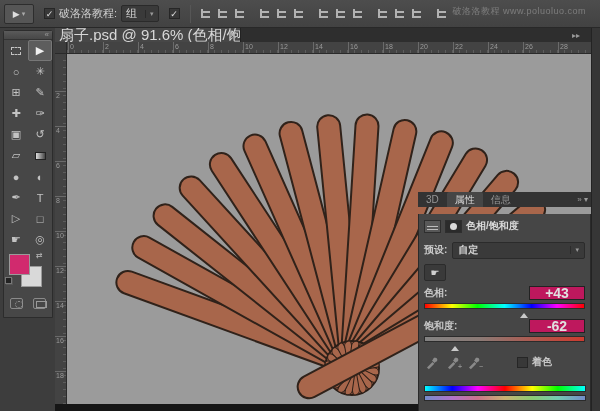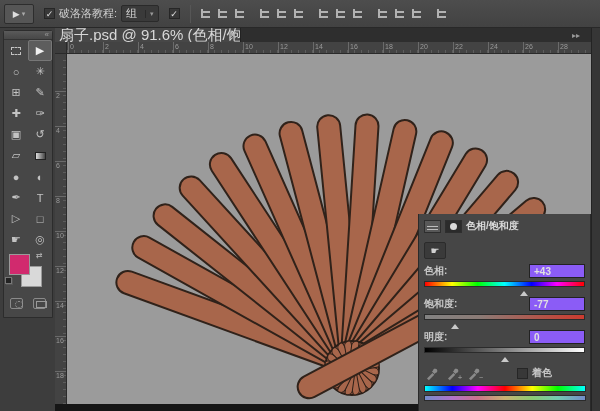--- a/index.html
+++ b/index.html
@@ -95,22 +95,22 @@
   .ptitle { font-size:10px; color:#dadada; }
   .prow { display:flex; align-items:center; height:20px; padding:0 5px; margin-top:2px; }
   .plabel { color:#c8c8c8; }
   .pselect { height:17px; flex:1; margin-left:5px; background:#3a3a3a; border:1px solid #2b2b2b; border-radius:2px;
              display:flex; align-items:center; padding:0 5px; color:#d5d5d5; }
   .pselect .dd { margin-left:auto; font-size:7px; color:#999; border-left:1px solid #2b2b2b; padding-left:4px; }
   .handbtn { width:22px; height:17px; background:#3a3a3a; border:1px solid #2b2b2b; border-radius:2px;
              color:#d0d0d0; font-size:10px; line-height:15px; text-align:center; }
   .srow { padding:0 5px; margin-top:3px; }
   .shead { display:flex; align-items:center; height:15px; }
-  .sval { margin-left:auto; width:56px; height:14px; background:#8b5cf6; border:1px solid #222;
-          color:#e0e0e0; text-align:left; padding:0 4px; line-height:13px; font-size:10px; }
+  .sval { margin-left:auto; width:56px; height:14px; background:#be185d; border:1px solid #222;
+          color:#e0e0e0; text-align:center; padding:0 4px; line-height:13px; font-size:14px; }
   .strack-wrap { position:relative; height:13px; margin-top:2px; }
   .strack { position:absolute; left:0; right:0; top:1px; height:6px; border:1px solid #2b2b2b; }
   .strack.hue { background:linear-gradient(90deg,#f00 0%,#ff0 17%,#0f0 33%,#0ff 50%,#00f 67%,#f0f 83%,#f00 100%); }
   .strack.saturation { background:linear-gradient(90deg,#828282 0%,#8b7a75 35%,#b55247 75%,#cc3b2f 100%); }
   .strack.lightness { background:linear-gradient(90deg,#000,#808080 50%,#fff); }
   .sthumb { position:absolute; top:7px; width:0; height:0; border:4px solid transparent;
             border-bottom:5px solid #c9c9c9; }
   .drow { display:flex; align-items:center; height:20px; padding:0 5px; margin-top:4px; }
   .dropper { width:16px; height:16px; margin-right:5px; position:relative; color:#8a8a8a; }
   .dropper svg { position:absolute; left:0; top:0; }
@@ -178,20 +178,21 @@
           <span class="ico"></span>
         </span>
         <span class="abtn">
           <span class="ico"></span>
         </span>
         <span class="agap"></span>
         <span class="abtn">
           <span class="ico"></span>
         </span>
       </span>
+    <span class="watermark">破洛洛教程 www.poluoluo.com</span>
   </div>
 
   <div class="ldock">
     <div class="toolpanel">
       <div class="tp-head">«</div>
       <div class="tools" id="tools">
           <div class="tool">
             <span class="box-dashed"></span>
           </div>
           <div class="tool sel">▶</div>
@@ -331,58 +332,61 @@
           <rect x="2" y="-3.5" width="25" height="7" rx="3.5" fill="#a8664b" stroke="#2b1e17" stroke-width="1" transform="rotate(332) skewX(18)"></rect>
           <rect x="2" y="-3.5" width="25" height="7" rx="3.5" fill="#a8664b" stroke="#2b1e17" stroke-width="1" transform="rotate(350) skewX(18)"></rect>
           <circle r="4.5" fill="#2b1e17"></circle>
         </g>
         <rect x="-60" y="-11.5" width="360" height="23" rx="11.5" fill="#a8664b" stroke="#30221a" stroke-width="2" transform="translate(285 310) rotate(-28)"></rect>
       </svg></div>
   <div class="bottomstrip"></div>
   <div class="rstrip"></div>
 
   <div class="panel">
+    <div class="ptabs" id="ptabs">
+        <span class="ptab">3D</span>
+        <span class="ptab active">属性</span>
+        <span class="ptab">信息</span>
+        <span class="picons">» ▾</span>
+      </div>
     <div class="pbody">
       <div class="ptitle-row">
         <span class="pico adj"></span>
         <span class="pico mask"></span>
         <span class="ptitle">色相/饱和度</span>
+      </div>
+      <div class="prow">
+        <span class="plabel">预设:</span>
+        <div class="pselect">
+          <span>自定</span>
+          <span class="dd">▾</span>
+        </div>
       </div>
       <div class="prow">
         <span class="handbtn">☛</span>
       </div>
       <div id="sliders">
           <div class="srow">
             <div class="shead">
               <span class="plabel">色相:</span>
               <span class="sval">+43</span>
             </div>
             <div class="strack-wrap">
               <div class="strack hue"></div>
               <span class="sthumb" style="left: calc(62% - 4px);"></span>
             </div>
           </div>
           <div class="srow">
             <div class="shead">
               <span class="plabel">饱和度:</span>
-              <span class="sval">-77</span>
+              <span class="sval">-62</span>
             </div>
             <div class="strack-wrap">
               <div class="strack saturation"></div>
               <span class="sthumb" style="left: calc(19% - 4px);"></span>
-            </div>
-          </div>
-          <div class="srow">
-            <div class="shead">
-              <span class="plabel">明度:</span>
-              <span class="sval">0</span>
-            </div>
-            <div class="strack-wrap">
-              <div class="strack lightness"></div>
-              <span class="sthumb" style="left: calc(50% - 4px);"></span>
             </div>
           </div>
         </div>
       <div class="drow">
         <span id="droppers" style="display:flex;">
             <span class="dropper">
               <svg width="16" height="16" viewBox="0 0 16 16">
                 <path d="M3 13.5 L8.5 8 l1.8 1.8 L4.8 15.3 Z" fill="#8a8a8a"></path>
                 <path d="M9 5.5 a2.2 2.2 0 1 1 2.5 2.5 l-1 1 -2.5 -2.5 z" fill="#8a8a8a"></path>
               </svg>

